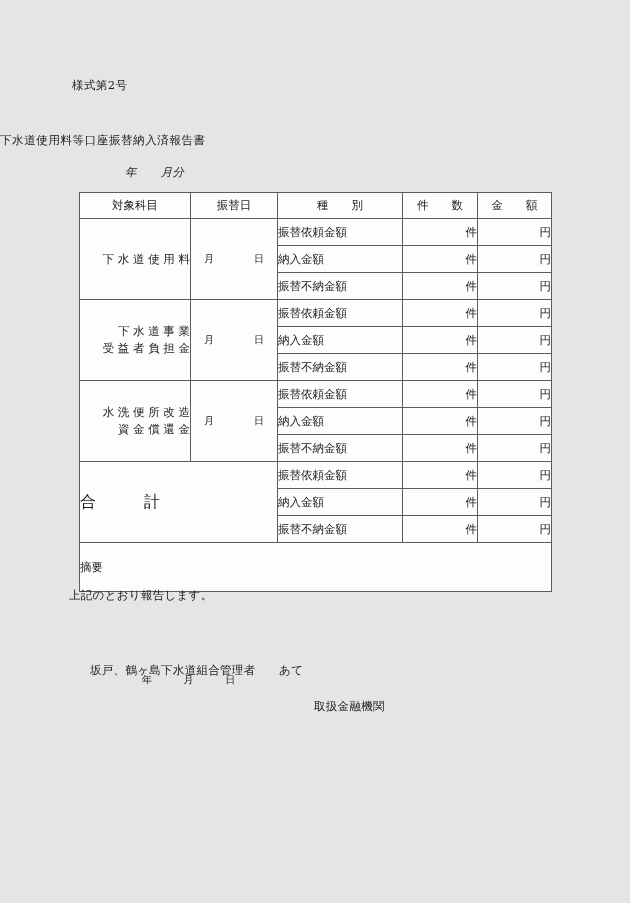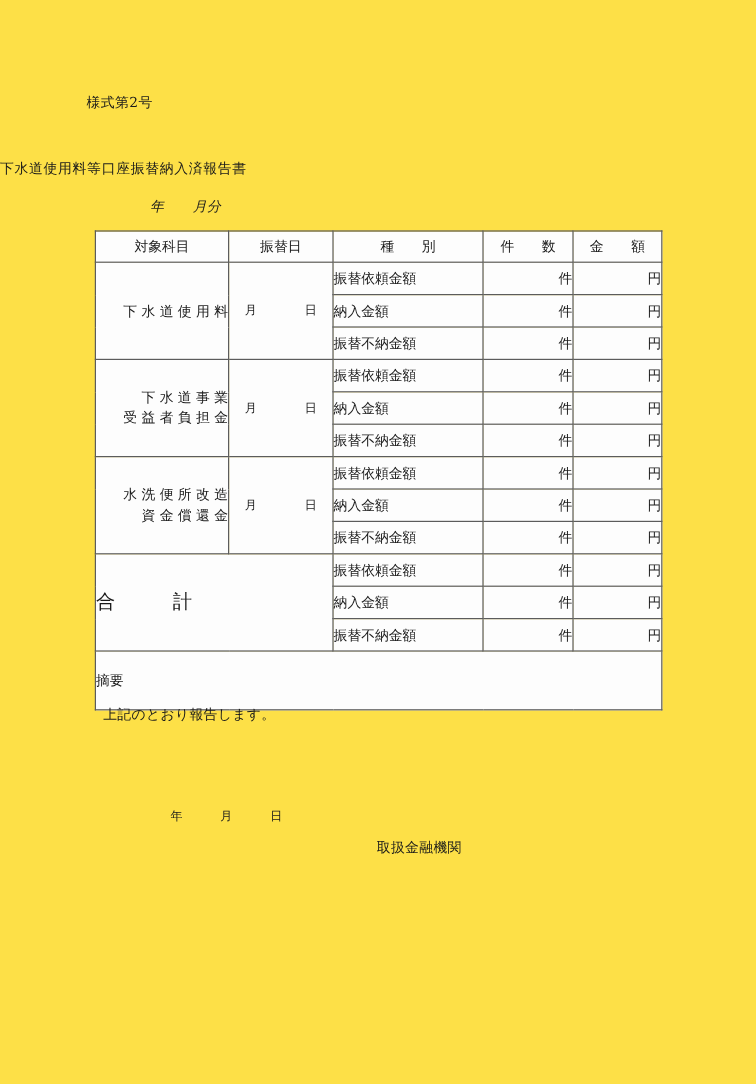--- a/index.html
+++ b/index.html
@@ -12,21 +12,21 @@
     height: 903px;
     position: relative;
     font-family: "DejaVu Serif", "Liberation Serif", serif;
     color: #1a1a1a;
     overflow: hidden;
   }
 
   .page {
     position: absolute;
     inset: 0;
-    background: #fde047;
+    background: #e5e5e5;
   }
 
   
   .form-no {
     position: absolute;
     left: 72px;
     top: 78px;
     font-size: 11.5px;
     letter-spacing: 0.4px;
     white-space: pre;
@@ -127,21 +127,21 @@
     height: 48px;
     vertical-align: top;
     font-size: 11.5px;
     white-space: pre;
     margin-left: 13px;
   }
 
   
   .statement {
     position: absolute;
-    left: 86px;
+    left: 69px;
     top: 588px;
     font-size: 11.5px;
     letter-spacing: 0.3px;
     white-space: pre;
   }
   .sign-date {
     position: absolute;
     left: 142px;
     top: 625px;
     font-size: 10px;
@@ -273,15 +273,16 @@
         <tr>
           <td class="cell-remarks" colspan="5">摘要</td>
         </tr>
 
       </tbody>
     </table>
   </div>
 
   <div class="statement">上記のとおり報告します。</div>
   <div class="sign-date">年　　　月　　　日</div>
+  <div class="addressee">坂戸、鶴ヶ島下水道組合管理者　　あて</div>
   <div class="institution">取扱金融機関</div>
 
 </div>
 
 </body></html>

